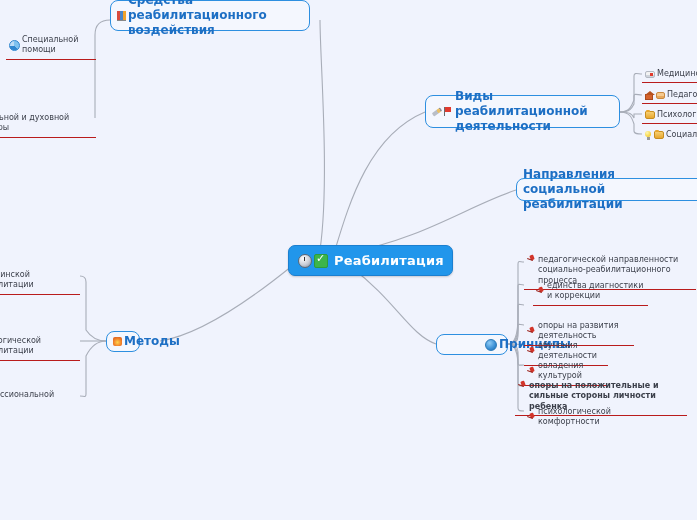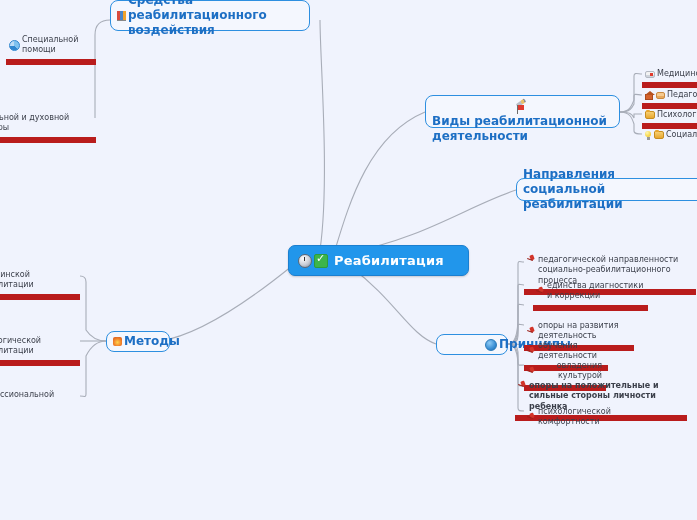--- a/index.html
+++ b/index.html
@@ -34,21 +34,21 @@
     align-items: center;
   }
   
   .root {
     background: #2196eb;
     border: 1px solid #1b7fd0;
     border-radius: 7px;
     color: #ffffff;
     font-size: 13px;
     font-weight: bold;
-    padding: 7px 24px 7px 9px;
+    padding: 7px 8px 7px 9px;
     box-shadow: 0 1px 2px rgba(0,0,0,0.18);
     letter-spacing: .2px;
   }
   .root .label { margin-left: 4px; }
 
   
   .lvl1 {
     background: #f4f7fe;
     border: 1.4px solid #2d8fe0;
     border-radius: 8px;
@@ -59,21 +59,21 @@
     line-height: 1.25;
     box-sizing: border-box;
   }
 
   
   .lvl2 {
     color: #3b3f4a;
     font-size: 8px;
     line-height: 1.3;
     padding: 2px 4px 3px 3px;
-    border-bottom: 6px solid #b91c1c;
+    border-bottom: 1px solid #b91c1c;
     background: transparent;
     box-sizing: border-box;
   }
   .lvl2.noline { border-bottom: none; }
 
   .icon {
     display: inline-block;
     vertical-align: middle;
     margin-right: 2px;
     flex: 0 0 auto;
@@ -250,21 +250,21 @@
 
   <div class="node lvl2" style="left:6px; top:33px; width:90px;">
     <span class="icon ic-blue-swirl"></span>
     <span class="txt">Специальной помощи</span>
   </div>
 
   <div class="node lvl2" style="left:-34px; top:111px; width:130px;">
     <span class="txt">социальной и духовной культуры</span>
   </div>
 
-  <div class="node lvl1" style="left:425px; top:95px; width:195px; height:33px;flex-direction:column;">
+  <div class="node lvl1" style="left:425px; top:95px; width:195px; height:33px;">
     <span class="icon ic-pencil"></span>
     <span class="icon ic-flag"></span>
     <span class="txt">Виды реабилитационной деятельности</span>
   </div>
 
   <div class="node lvl2" style="left:642px; top:67px; width:70px;">
     <span class="icon ic-medic"></span>
     <span class="txt">Медицинская</span>
   </div>
 
@@ -308,36 +308,36 @@
   <div class="node lvl2" style="left:524px; top:319px; width:110px;">
     <span class="icon ic-pin"></span>
     <span class="txt">опоры на развития деятельность</span>
   </div>
 
   <div class="node lvl2" style="left:524px; top:339px; width:84px;">
     <span class="icon ic-pin"></span>
     <span class="txt">обучения деятельности</span>
   </div>
 
-  <div class="node lvl2" style="left:524px; top:359px; width:82px;text-align:right;">
+  <div class="node lvl2" style="left:524px; top:359px; width:82px;">
     <span class="icon ic-pin"></span>
     <span class="txt">овладения культурой</span>
   </div>
 
   <div class="node lvl2" style="left:515px; top:379px; width:172px; align-items:flex-start;font-weight:bold;">
     <span class="icon ic-pin"></span>
     <span class="txt">опоры на положительные и сильные стороны личности ребенка</span>
   </div>
 
   <div class="node lvl2 noline" style="left:524px; top:405px; width:110px;">
     <span class="icon ic-pin"></span>
     <span class="txt">психологической комфортности</span>
   </div>
 
-  <div class="node lvl1" style="left:106px; top:331px; width:64px; height:21px;">
+  <div class="node lvl1" style="left:106px; top:331px; width:34px; height:21px;">
     <span class="icon ic-fire"></span>
     <span class="txt">Методы</span>
   </div>
 
   <div class="node lvl2" style="left:-30px; top:268px; width:110px;">
     <span class="txt">медицинской реабилитации</span>
   </div>
 
   <div class="node lvl2" style="left:-30px; top:334px; width:110px;">
     <span class="txt">педагогической реабилитации</span>

